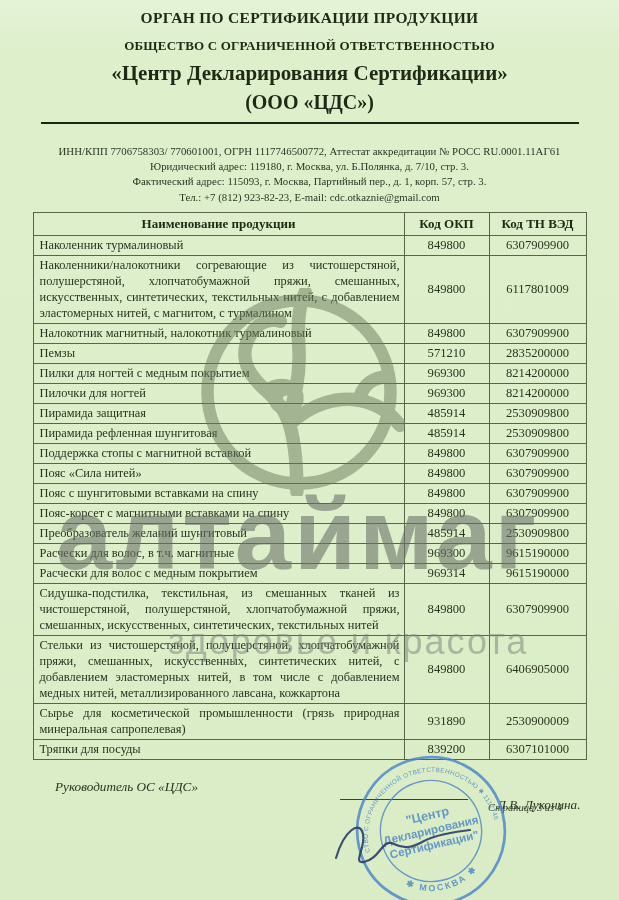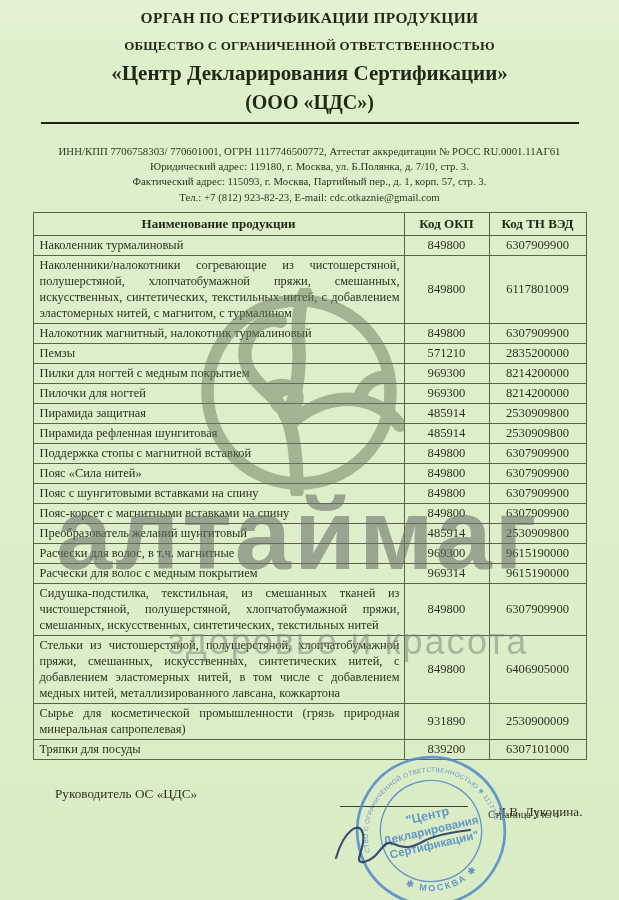--- a/index.html
+++ b/index.html
@@ -28,21 +28,21 @@
   .products th,.products td{border:1px solid #59644b;vertical-align:middle;}
   .products th{font-size:13px;font-weight:bold;padding:3px 2px;color:#1f2915;}
   td.name-cell{
     font-size:12.4px;line-height:16px;
     text-align:justify;padding:1px 4px 2px 6px;
   }
   td.okp-cell,td.tnved-cell{
     font-size:12.6px;text-align:center;padding:1px 2px;
   }
   
-  .doc-footer{position:relative;height:64px;margin-top:20px;font-size:13.2px;}
+  .doc-footer{position:relative;height:64px;margin-top:13px;font-size:13.2px;font-style:italic;}
   .foot-label{position:absolute;left:55px;top:6px;}
   .sig-line{position:absolute;left:340px;top:26px;width:128px;border-bottom:1.5px solid #39422c;}
   .foot-name{position:absolute;left:497px;top:24px;}
   .foot-page{position:absolute;left:488px;top:29px;font-size:10.5px;color:#39422c;}
   
   .overlay{position:absolute;pointer-events:none;}
   .wm-logo{left:193px;top:288px;width:212px;height:208px;opacity:.5;}
   .wm-brand{
     left:56px;top:484px;
     font-family:"Liberation Sans",sans-serif;font-weight:bold;

